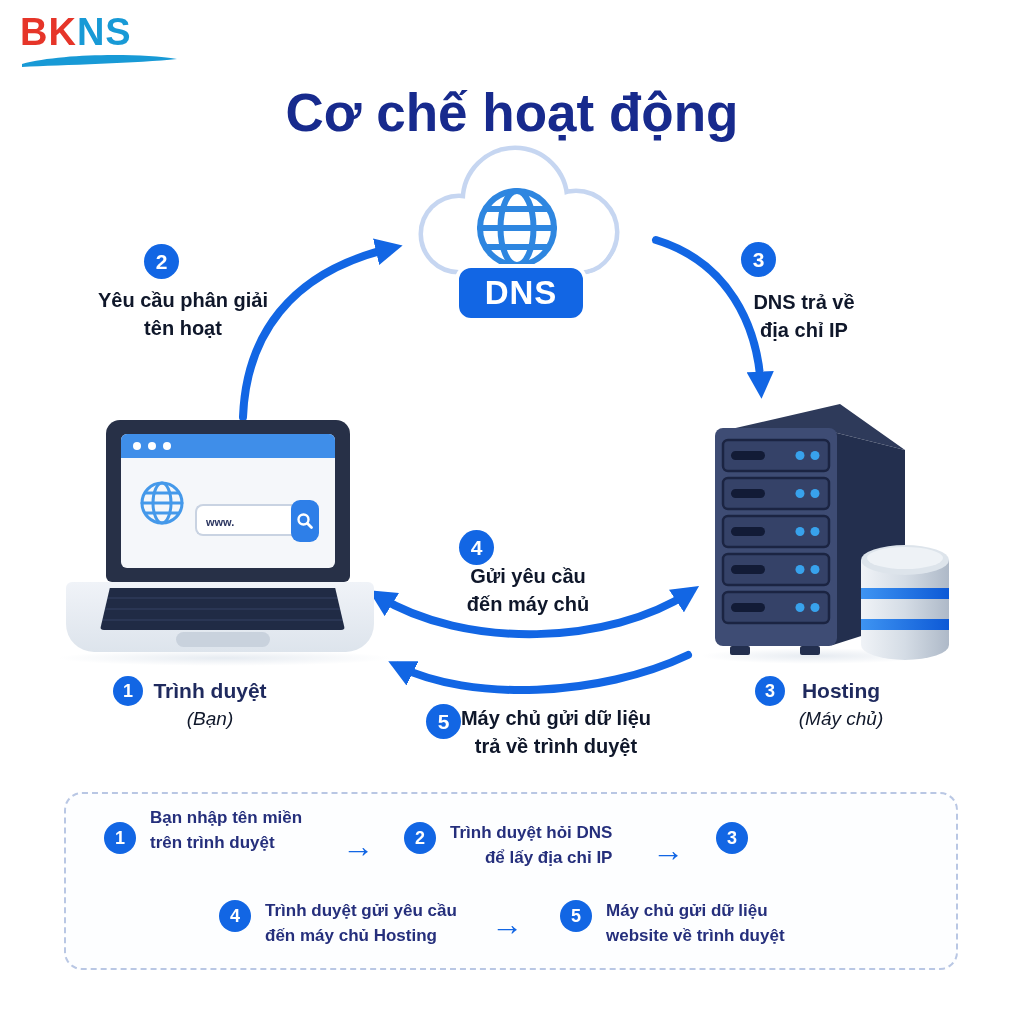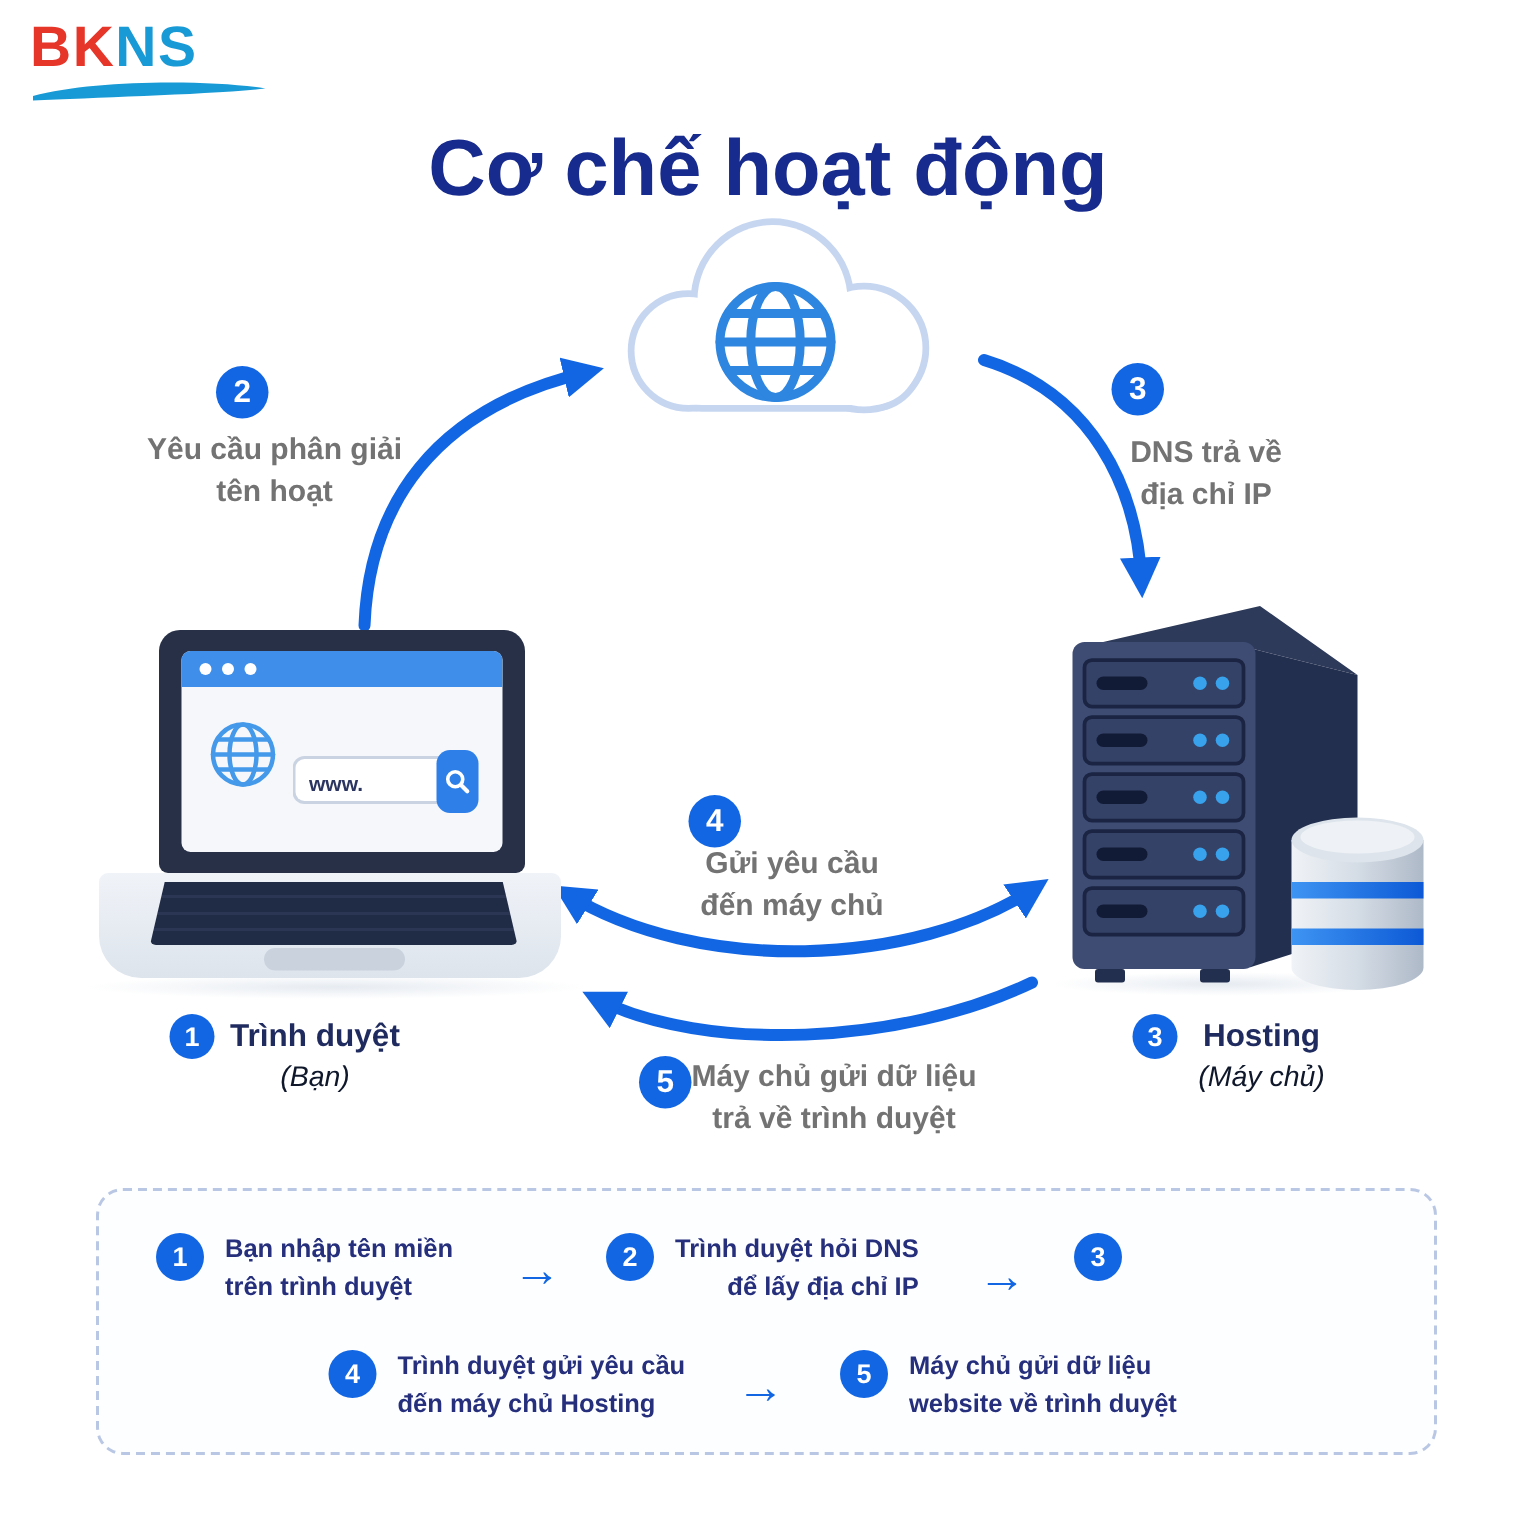--- a/index.html
+++ b/index.html
@@ -13,32 +13,32 @@
   .logo .blue{color:#189ad6;}
   .logo-swoosh{position:absolute;left:20px;top:52px;}
   
   .title{position:absolute;left:0;right:0;top:42px;text-align:center;font-size:53px;font-weight:700;color:#172a8d;margin-top:40px;}
   
   .num{position:absolute;background:#1266e4;color:#fff;border-radius:50%;display:flex;align-items:center;justify-content:center;font-weight:700;}
   .num-lg{width:35px;height:35px;font-size:21px;}
   .num-md{width:30px;height:30px;font-size:18px;}
   .num-sm{width:32px;height:32px;font-size:18px;}
   
-  .step-text{position:absolute;transform:translateX(-50%);text-align:center;font-size:20px;font-weight:700;color:#737373;line-height:28px;white-space:nowrap;}
+  .step-text{position:absolute;transform:translateX(-50%);text-align:center;font-size:20px;font-weight:700;color:#0f172a;line-height:28px;white-space:nowrap;}
   .node-label{position:absolute;transform:translateX(-50%);text-align:center;white-space:nowrap;}
   .node-label .name{font-size:21px;font-weight:700;color:#1f2a5e;line-height:29px;}
   .node-label .sub{font-size:19px;font-style:italic;font-weight:500;color:#0f172a;line-height:27px;}
   
   .dns-badge{position:absolute;left:455px;top:264px;width:124px;height:50px;background:#1266e4;border:4px solid #ffffff;border-radius:16px;color:#ffffff;font-size:33px;font-weight:700;display:flex;align-items:center;justify-content:center;letter-spacing:1px;}
   
   .laptop-screen{position:absolute;left:106px;top:420px;width:244px;height:162px;background:#273047;border-radius:14px 14px 6px 6px;}
   .browser{position:absolute;left:15px;top:14px;width:214px;height:134px;background:#f5f7fa;border-radius:6px;overflow:hidden;}
   .browser-bar{position:absolute;left:0;top:0;right:0;height:24px;background:#3f8ee9;}
   .browser-bar .dot{position:absolute;top:8px;width:8px;height:8px;border-radius:50%;background:#ffffff;}
-  .addr{position:absolute;left:74px;top:70px;width:98px;height:32px;background:#ffffff;border:2px solid #c9d3e2;border-right:none;border-radius:8px 0 0 8px;font-size:14px;font-weight:700;color:#2b3560;line-height:32px;padding-left:9px;box-sizing:border-box;}
+  .addr{position:absolute;left:74px;top:70px;width:98px;height:32px;background:#ffffff;border:2px solid #c9d3e2;border-right:none;border-radius:8px 0 0 8px;font-size:11px;font-weight:700;color:#2b3560;line-height:32px;padding-left:9px;box-sizing:border-box;}
   .search-btn{position:absolute;left:170px;top:66px;width:28px;height:42px;background:#2e7fe8;border-radius:9px;display:flex;align-items:center;justify-content:center;}
   .laptop-base{position:absolute;left:66px;top:582px;width:308px;height:70px;background:linear-gradient(#f0f3f8,#dde4ec);border-radius:6px 6px 28px 28px;}
   .keyboard{position:absolute;left:34px;top:6px;width:245px;height:42px;background:repeating-linear-gradient(180deg,#202b45 0 9px,#2a3654 9px 11px);clip-path:polygon(4% 0,96% 0,100% 100%,0 100%);border-radius:4px;}
   .touchpad{position:absolute;left:110px;top:50px;width:94px;height:15px;background:#c9d2dd;border-radius:8px;}
   .shadow{position:absolute;background:radial-gradient(ellipse at center,#e6ebf1 0%,rgba(255,255,255,0) 70%);border-radius:50%;}
   
   .legend{position:absolute;left:64px;top:792px;width:894px;height:178px;border:2px dashed #b9c7e4;border-radius:18px;background:#fdfeff;box-sizing:border-box;}
   .leg-text{position:absolute;font-size:17px;font-weight:600;color:#252f7c;line-height:25px;white-space:nowrap;}
   .leg-arrow{position:absolute;font-size:32px;font-weight:700;color:#1266e4;line-height:32px;}
   .abs{position:absolute;}
@@ -84,20 +84,21 @@
       <rect x="24" y="70" width="175" height="62" rx="31"></rect>
     </g>
     <g stroke="#2e86e0" stroke-width="6" fill="none" stroke-linecap="round">
       <circle cx="104" cy="90" r="37" fill="#ffffff"></circle>
       <ellipse cx="104" cy="90" rx="16.5" ry="37"></ellipse>
       <line x1="67" y1="90" x2="141" y2="90"></line>
       <line x1="73" y1="71" x2="135" y2="71"></line>
       <line x1="73" y1="109" x2="135" y2="109"></line>
     </g>
   </svg>
+  <div class="dns-badge">DNS</div>
 
   <div class="num num-lg" style="left:144px;top:244px;">2</div>
   <div class="step-text" style="left:183px;top:286px;">
     <div>Yêu cầu phân giải</div>
     <div>tên hoạt</div>
   </div>
 
   <div class="num num-lg" style="left:741px;top:242px;">3</div>
   <div class="step-text" style="left:804px;top:288px;">
     <div>DNS trả về</div>
@@ -219,21 +220,21 @@
   </div>
 
   <div class="num num-md" style="left:755px;top:676px;">3</div>
   <div class="node-label" style="left:841px;top:676px;">
     <div class="name">Hosting</div>
     <div class="sub">(Máy chủ)</div>
   </div>
 
   <div class="legend">
     <div class="num num-sm" style="left:38px;top:28px;">1</div>
-    <div class="leg-text" style="left:84px;top:26px;">
+    <div class="leg-text" style="left:84px;top:11px;">
       <div>Bạn nhập tên miền</div>
       <div>trên trình duyệt</div>
     </div>
     <div class="leg-arrow" style="left:276px;top:36px;">→</div>
 
     <div class="num num-sm" style="left:338px;top:28px;">2</div>
     <div class="leg-text" style="left:384px;top:26px;text-align:right;">
       <div>Trình duyệt hỏi DNS</div>
       <div>để lấy địa chỉ IP</div>
     </div>

